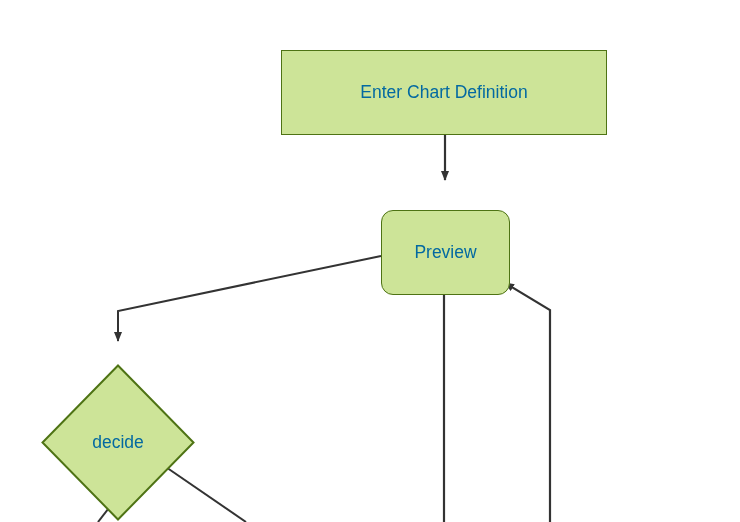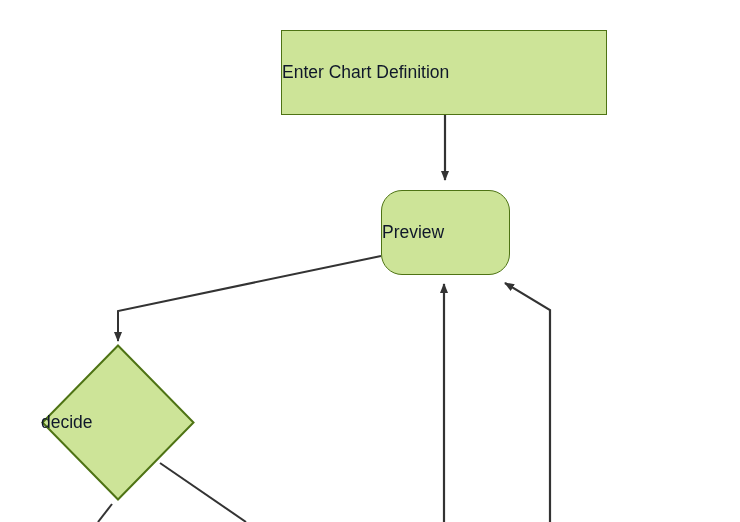--- a/index.html
+++ b/index.html
@@ -23,34 +23,35 @@
     left: 0;
     top: 0;
     width: 740px;
     height: 522px;
   }
   .node {
     position: absolute;
     box-sizing: border-box;
     display: flex;
     align-items: center;
-    justify-content: flex-start;
-    color: #0f172a;
+    justify-content: center;
+    color: #0369a1;
     font-family: "Liberation Sans", sans-serif;
     text-align: center;
     line-height: 1.2;
+    margin-top: 20px;
   }
   .node-rect {
     background: #cde498;
     border: 1.6px solid #4e7314;
   }
   .node-rounded {
     background: #cde498;
     border: 1.6px solid #4e7314;
-    border-radius: 21px;
+    border-radius: 12px;
   }
   .node-label {
     pointer-events: none;
     white-space: nowrap;
   }
   
   #node-enter-chart-definition {
     left: 281px;
     top: 30px;
     width: 326px;

